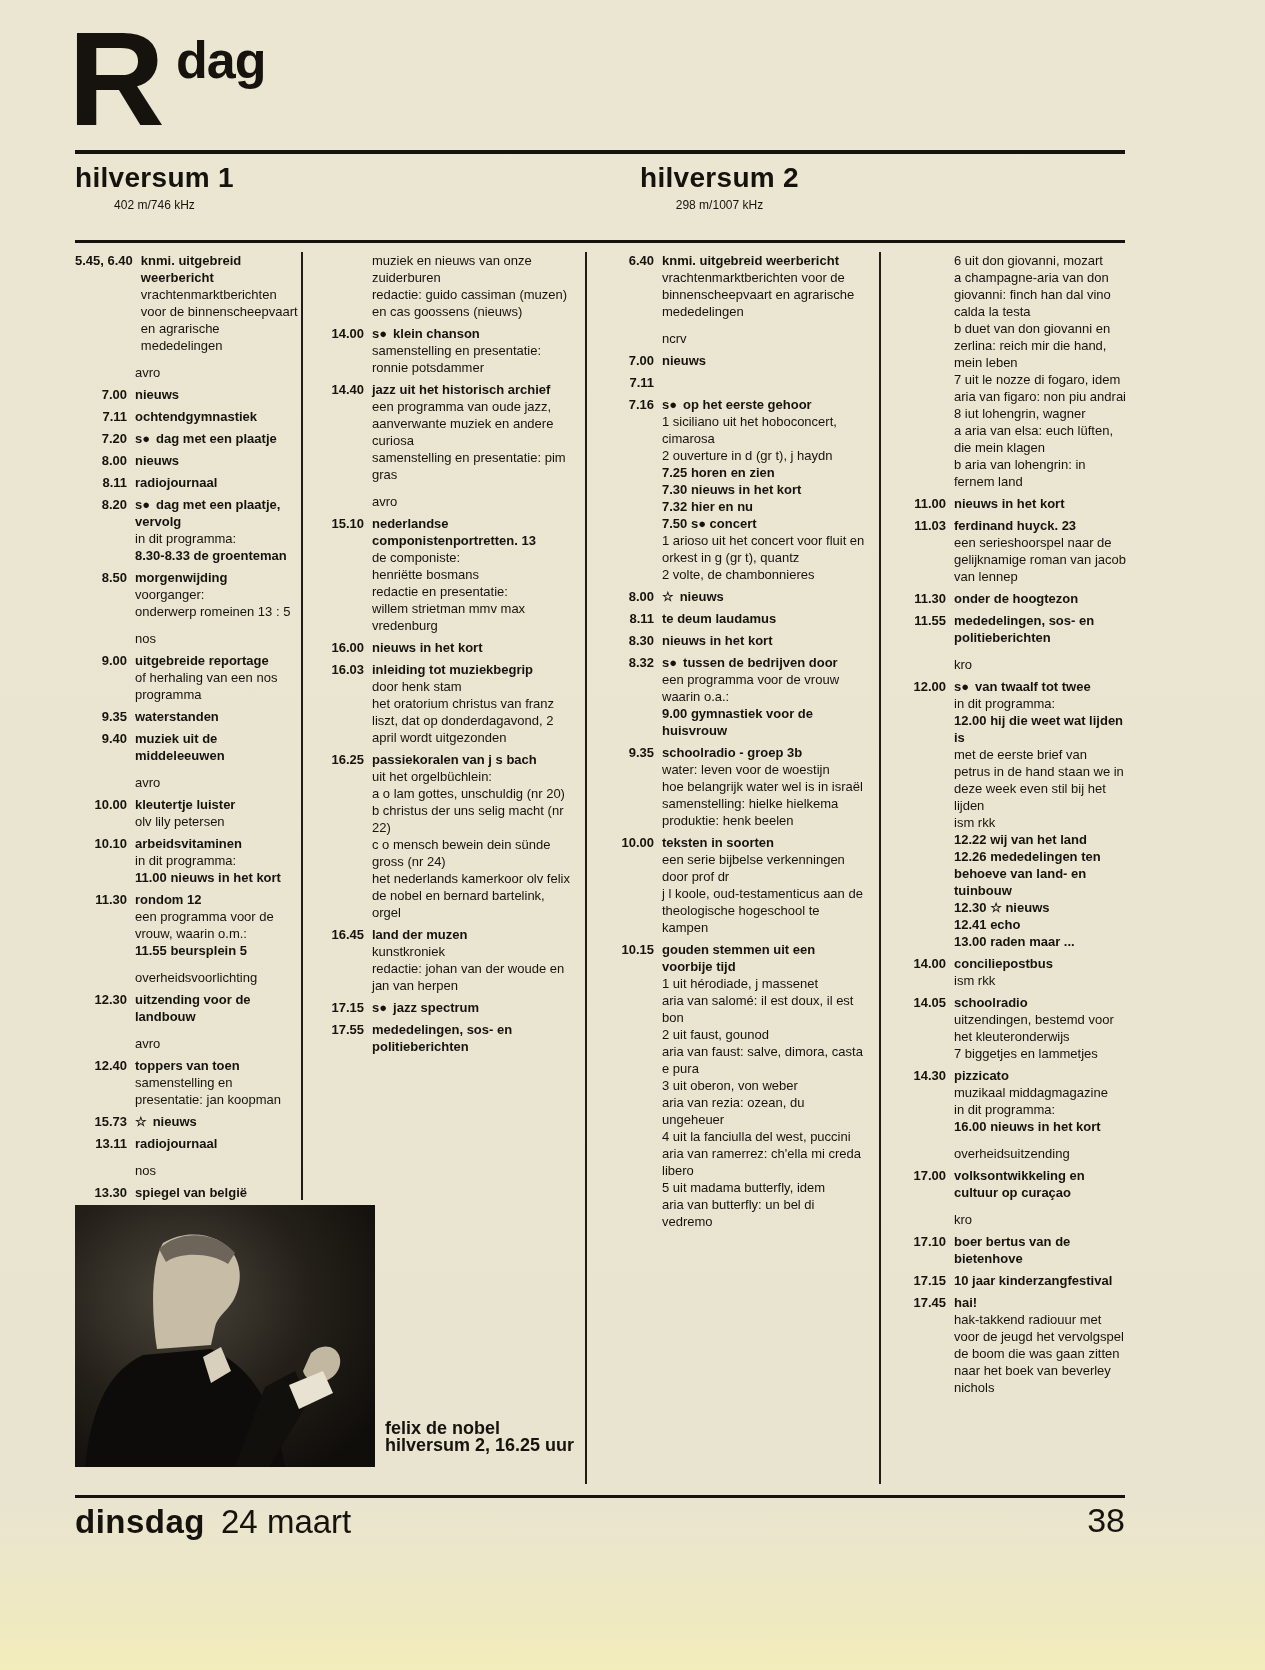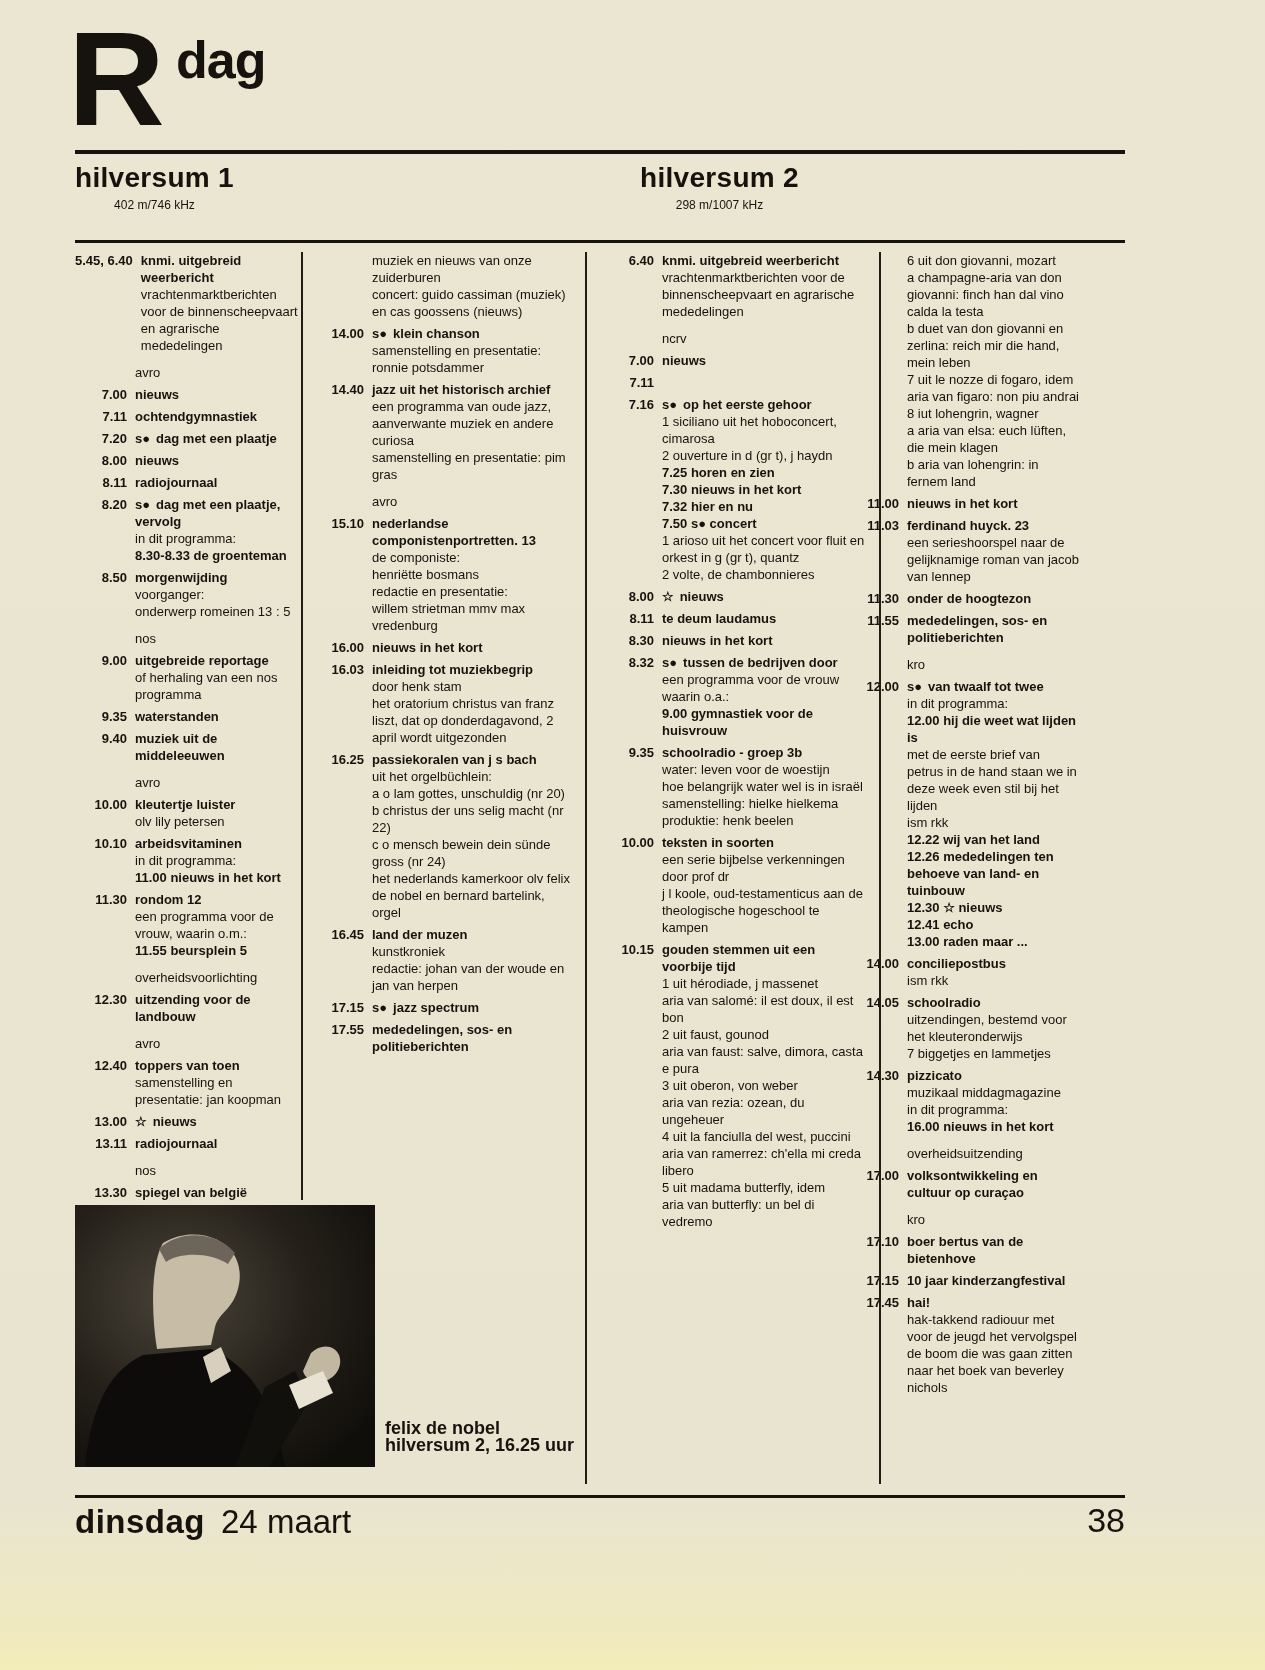--- a/index.html
+++ b/index.html
@@ -188,21 +188,21 @@
     </div>
     <div class="network">avro</div>
     <div class="entry">
       <div class="time">12.40</div>
       <div class="content">
         <div class="title">toppers van toen</div>
         <div class="line">samenstelling en presentatie: jan koopman</div>
       </div>
     </div>
     <div class="entry">
-      <div class="time">13.00</div>
+      <div class="time">15.73</div>
       <div class="content">
         <div class="title"><span class="marker">☆</span>nieuws</div>
       </div>
     </div>
     <div class="entry">
       <div class="time">13.11</div>
       <div class="content">
         <div class="title">radiojournaal</div>
       </div>
     </div>
@@ -212,21 +212,21 @@
       <div class="content">
         <div class="title">spiegel van belgië</div>
       </div>
     </div>
   </div>
 <div class="col" style="left:312px; width:262px; height:1232px;">
     <div class="entry cont">
       <div class="time"></div>
       <div class="content">
         <div class="line">muziek en nieuws van onze zuiderburen</div>
-        <div class="line">concert: guido cassiman (muziek) en cas goossens (nieuws)</div>
+        <div class="line">redactie: guido cassiman (muzen) en cas goossens (nieuws)</div>
       </div>
     </div>
     <div class="entry">
       <div class="time">14.00</div>
       <div class="content">
         <div class="title"><span class="marker">s●</span>klein chanson</div>
         <div class="line">samenstelling en presentatie:</div>
         <div class="line">ronnie potsdammer</div>
       </div>
     </div>
@@ -381,21 +381,21 @@
         <div class="line">aria van faust: salve, dimora, casta e pura</div>
         <div class="line">3 uit oberon, von weber</div>
         <div class="line">aria van rezia: ozean, du ungeheuer</div>
         <div class="line">4 uit la fanciulla del west, puccini</div>
         <div class="line">aria van ramerrez: ch'ella mi creda libero</div>
         <div class="line">5 uit madama butterfly, idem</div>
         <div class="line">aria van butterfly: un bel di vedremo</div>
       </div>
     </div>
   </div>
-<div class="col" style="left:847px; width:232px; height:1232px;">
+<div class="col" style="left:894px; width:232px; height:1232px;">
     <div class="entry cont">
       <div class="time"></div>
       <div class="content">
         <div class="line">6 uit don giovanni, mozart</div>
         <div class="line">a champagne-aria van don giovanni: finch han dal vino calda la testa</div>
         <div class="line">b duet van don giovanni en zerlina: reich mir die hand, mein leben</div>
         <div class="line">7 uit le nozze di fogaro, idem</div>
         <div class="line">aria van figaro: non piu andrai</div>
         <div class="line">8 iut lohengrin, wagner</div>
         <div class="line">a aria van elsa: euch lüften, die mein klagen</div>

